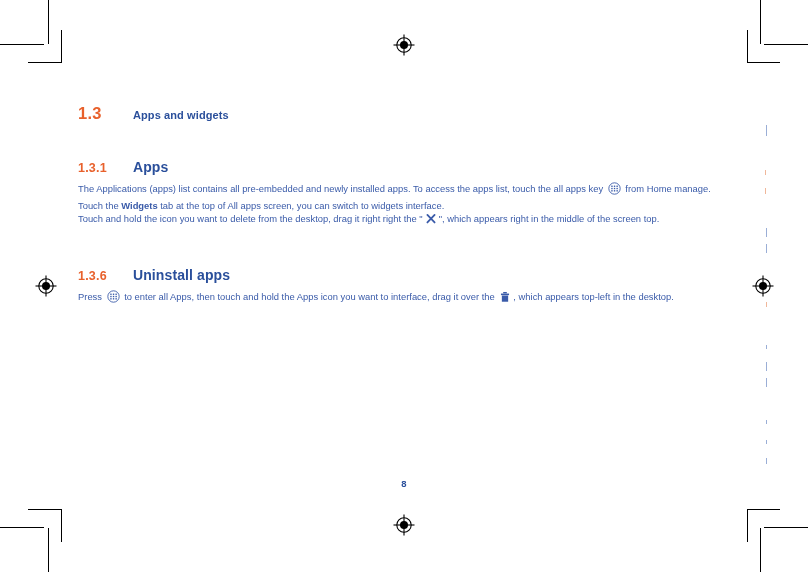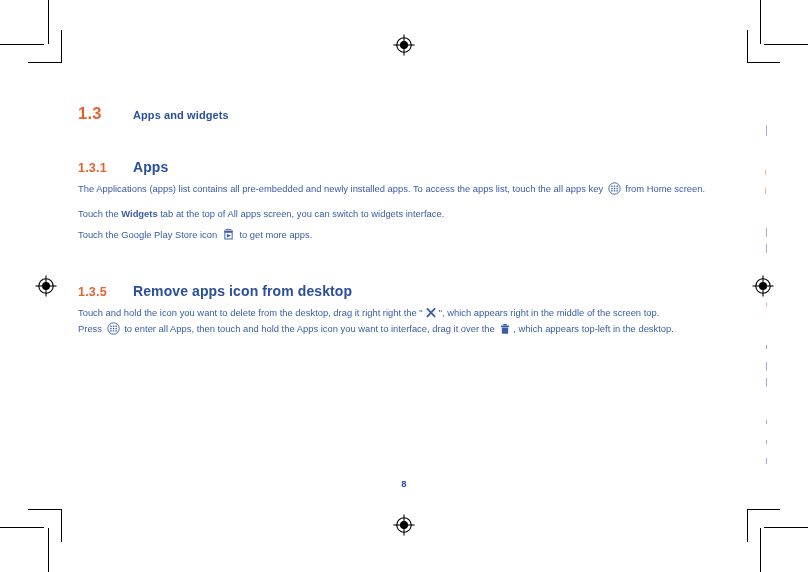--- a/index.html
+++ b/index.html
@@ -89,21 +89,21 @@
   }
 
   p.body {
     color: #3a5ba9;
     font-size: 9.4px;
     line-height: 13.5px;
     margin: 0;
     text-align: justify;
     letter-spacing: 0;
   }
-  p.body.narrow { text-align: left; margin-top: 8px; }
+  p.body.narrow { text-align: left; }
   p.body b { font-weight: bold; }
 
   .ico {
     display: inline-block;
     vertical-align: -3px;
     margin: 0 2px;
   }
 
   .pagenum {
     position: absolute;
@@ -220,55 +220,43 @@
           <rect x="10.4" y="4.4" width="1.7" height="1.7"></rect>
           <rect x="4" y="7.2" width="1.7" height="1.7"></rect>
           <rect x="7.2" y="7.2" width="1.7" height="1.7"></rect>
           <rect x="10.4" y="7.2" width="1.7" height="1.7"></rect>
           <rect x="4" y="10" width="1.7" height="1.7"></rect>
           <rect x="7.2" y="10" width="1.7" height="1.7"></rect>
           <rect x="10.4" y="10" width="1.7" height="1.7"></rect>
         </g>
       </svg>
     </span>
-    <span>from Home screen.</span>
+    <span>from Home manage.</span>
   </p>
 
   <p class="body narrow">
     <span>Touch the</span>
     <b>Widgets</b>
     <span>tab at the top of All apps screen, you can switch to widgets interface.</span>
   </p>
 
-  <p class="body narrow">
-    <span>Touch the Google Play Store icon</span>
-    <span class="ico">
-      <svg viewBox="0 0 16 16" width="13" height="13" aria-hidden="true">
-        <path d="M4.3 2.2 q3.7 -1.2 7.4 0" fill="none" stroke="#3a5ba9" stroke-width="1.2"></path>
-        <rect x="2.6" y="3.2" width="10.8" height="1.7" fill="#3a5ba9"></rect>
-        <rect x="3.5" y="5.3" width="9" height="8.2" fill="none" stroke="#3a5ba9" stroke-width="1.2"></rect>
-        <path d="M6 7.1 L11 9.4 L6 11.7 Z" fill="#3a5ba9"></path>
-      </svg>
-    </span>
-    <span>to get more apps.</span>
-  </p>
-
-
-  <h2 class="h2">
-    <span class="num">1.3.5</span>
-    <span class="txt">Remove apps icon from desktop</span>
-  </h2>
+
+
   <p class="body">
     <span>Touch and hold the icon you want to delete from the desktop, drag it right right the "</span><span class="ico">
       <svg viewBox="0 0 16 16" width="12" height="12" aria-hidden="true">
         <path d="M3.2 2.6 L12.8 12.6 M12.8 2.6 L3.2 12.6" fill="none" stroke="#3a5ba9" stroke-width="2.4" stroke-linecap="round"></path>
       </svg>
     </span><span>", which appears right in the middle of the screen top.</span>
   </p>
 
+  <h2 class="h2">
+    <span class="num">1.3.6</span>
+    <span class="txt">Uninstall apps</span>
+  </h2>
   <p class="body">
     <span>Press</span>
     <span class="ico">
       <svg viewBox="0 0 16 16" width="13" height="13" aria-hidden="true">
         <circle cx="8" cy="8" r="7" fill="none" stroke="#3a5ba9" stroke-width="1.1"></circle>
         <g fill="#3a5ba9">
           <rect x="4" y="4.4" width="1.7" height="1.7"></rect>
           <rect x="7.2" y="4.4" width="1.7" height="1.7"></rect>
           <rect x="10.4" y="4.4" width="1.7" height="1.7"></rect>
           <rect x="4" y="7.2" width="1.7" height="1.7"></rect>

